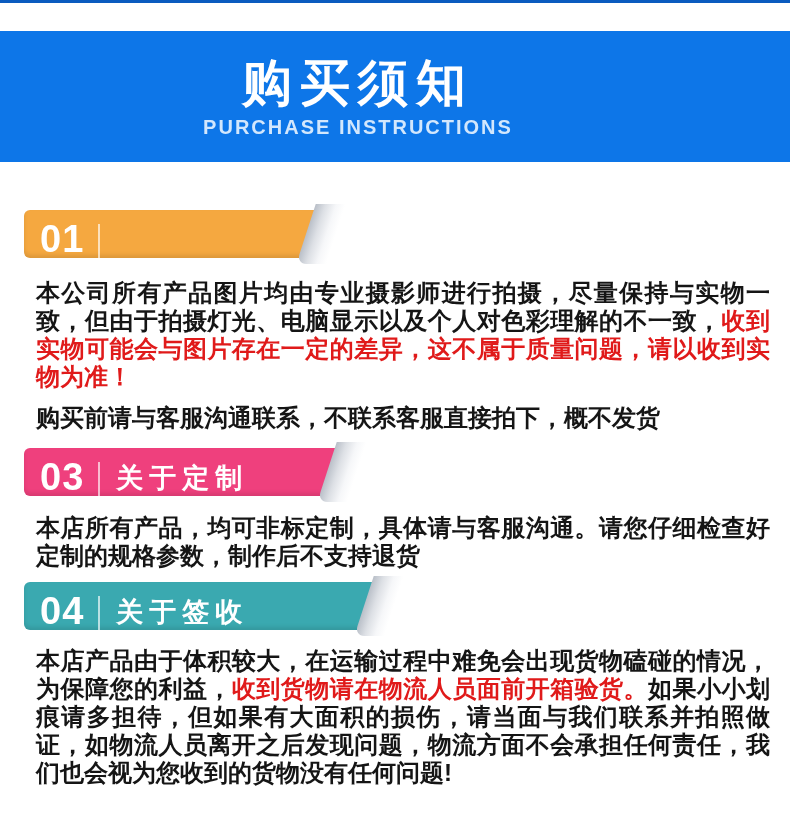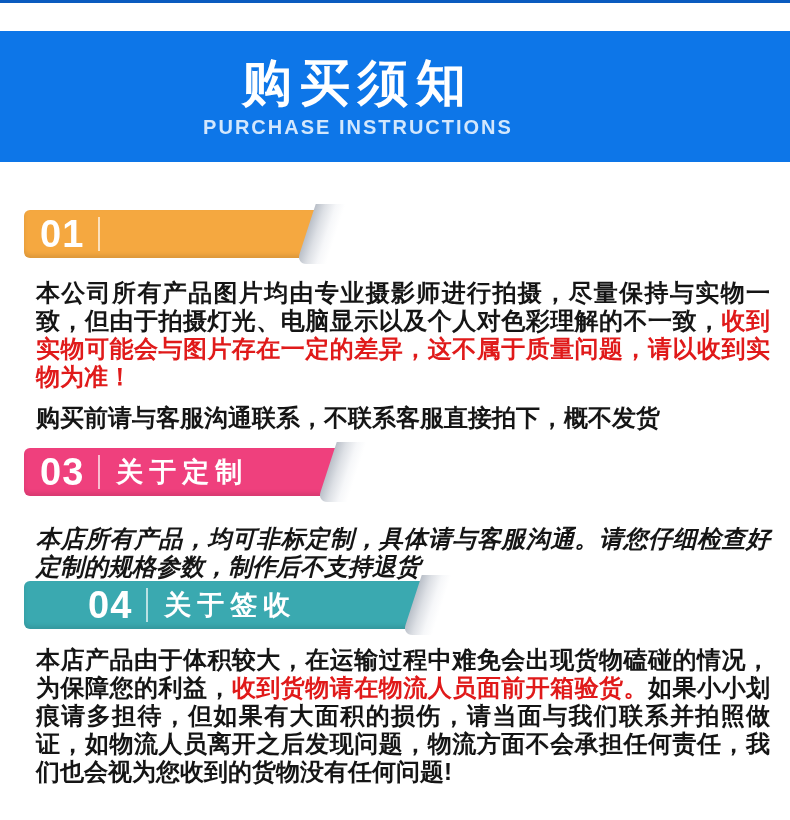--- a/index.html
+++ b/index.html
@@ -13,21 +13,21 @@
   .header-inner{text-align:center;transform:translateX(-37px);padding-top:24px;}
   .page-title{
     margin:0;font-size:50px;font-weight:bold;letter-spacing:8px;line-height:1.12;color:#ffffff;
   }
   .page-subtitle{
     margin-top:5px;font-size:20px;font-weight:bold;letter-spacing:2px;color:#d2e7fd;
   }
   .content{padding:0 20px 0 24px;}
   .section{position:relative;}
   .ribbon{
-    position:relative;height:48px;display:flex;align-items:center;
+    position:relative;height:48px;display:flex;align-items:flex-end;
     border-radius:6px 6px 14px 6px;
     box-shadow:inset 0 -3px 4px rgba(0,0,0,0.10);
   }
   .num{
     font-size:38px;font-weight:bold;color:#fff;margin-left:16px;line-height:1;
     letter-spacing:1px;
   }
   .divider{
     width:2px;height:34px;background:rgba(255,255,255,0.65);
     margin:0 16px 0 14px;flex:0 0 auto;
@@ -43,22 +43,22 @@
     margin:0 0 0 12px;font-size:24px;line-height:28px;color:#151515;
     font-weight:bold;text-align:justify;
   }
   .red{color:#e01a1a;}
   
   .s1 .ribbon{width:312px;margin-top:48px;}
   .s1 .body-par{margin-top:21px;}
   .s2 .ribbon{width:368px;margin-top:6px;}
   .s2 .body-par{margin-top:13px;}
   .s3 .ribbon{width:333px;margin-top:16px;}
-  .s3 .body-par{margin-top:29px;font-style:italic;}
-  .s4 .ribbon{width:370px;margin-top:0;padding-left:48px;}
+  .s3 .body-par{margin-top:18px;}
+  .s4 .ribbon{width:370px;margin-top:12px;}
   .s4 .body-par{margin-top:17px;}
 </style>
 </head>
 <body>
 
 <div class="page">
   <div class="top-strip"></div>
   <header class="header">
     <div class="header-inner">
       <h1 class="page-title">购买须知</h1>

